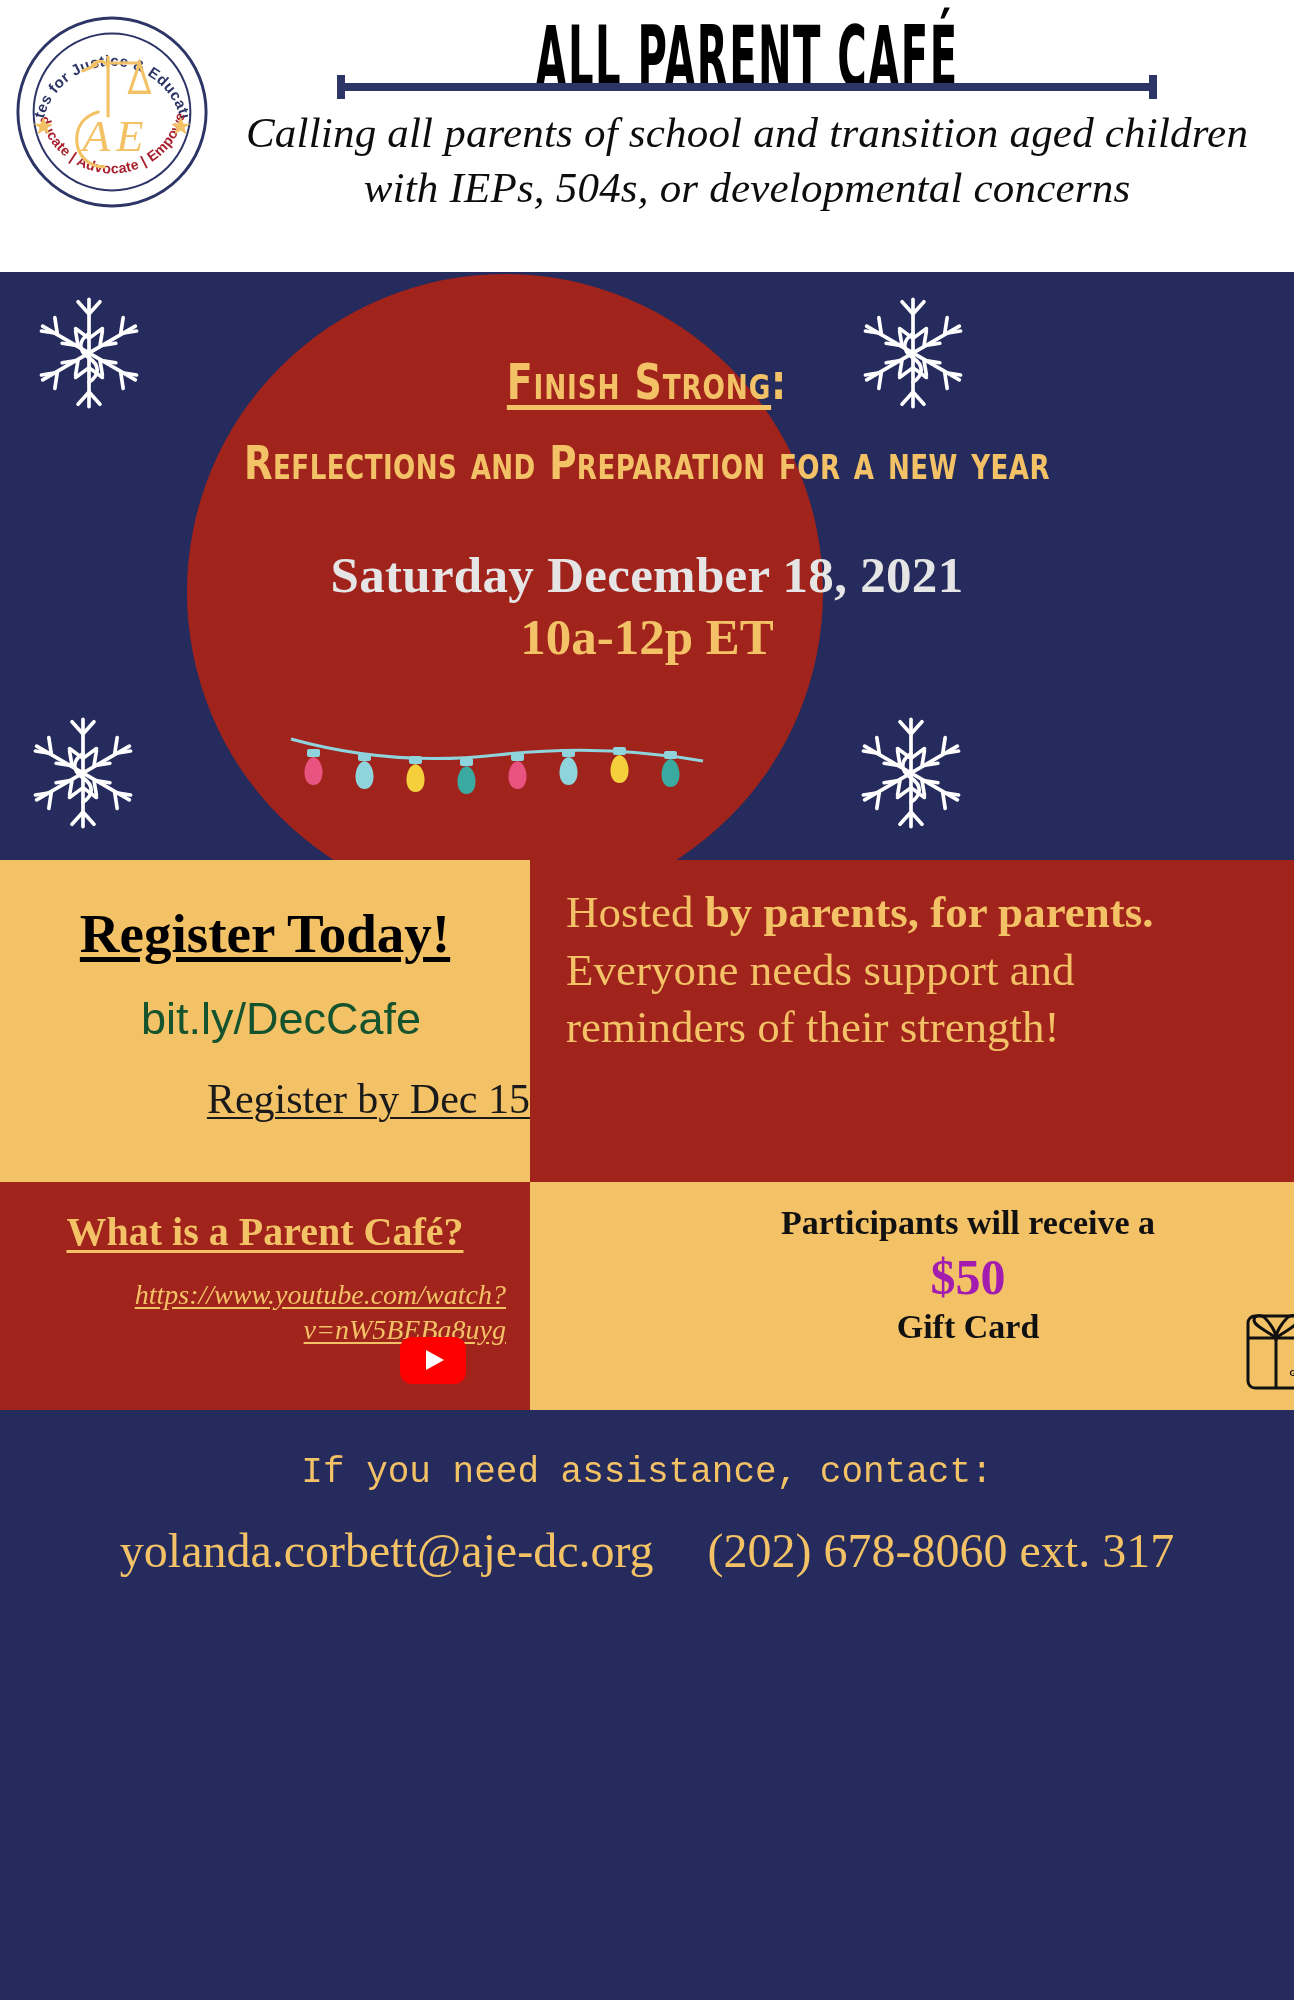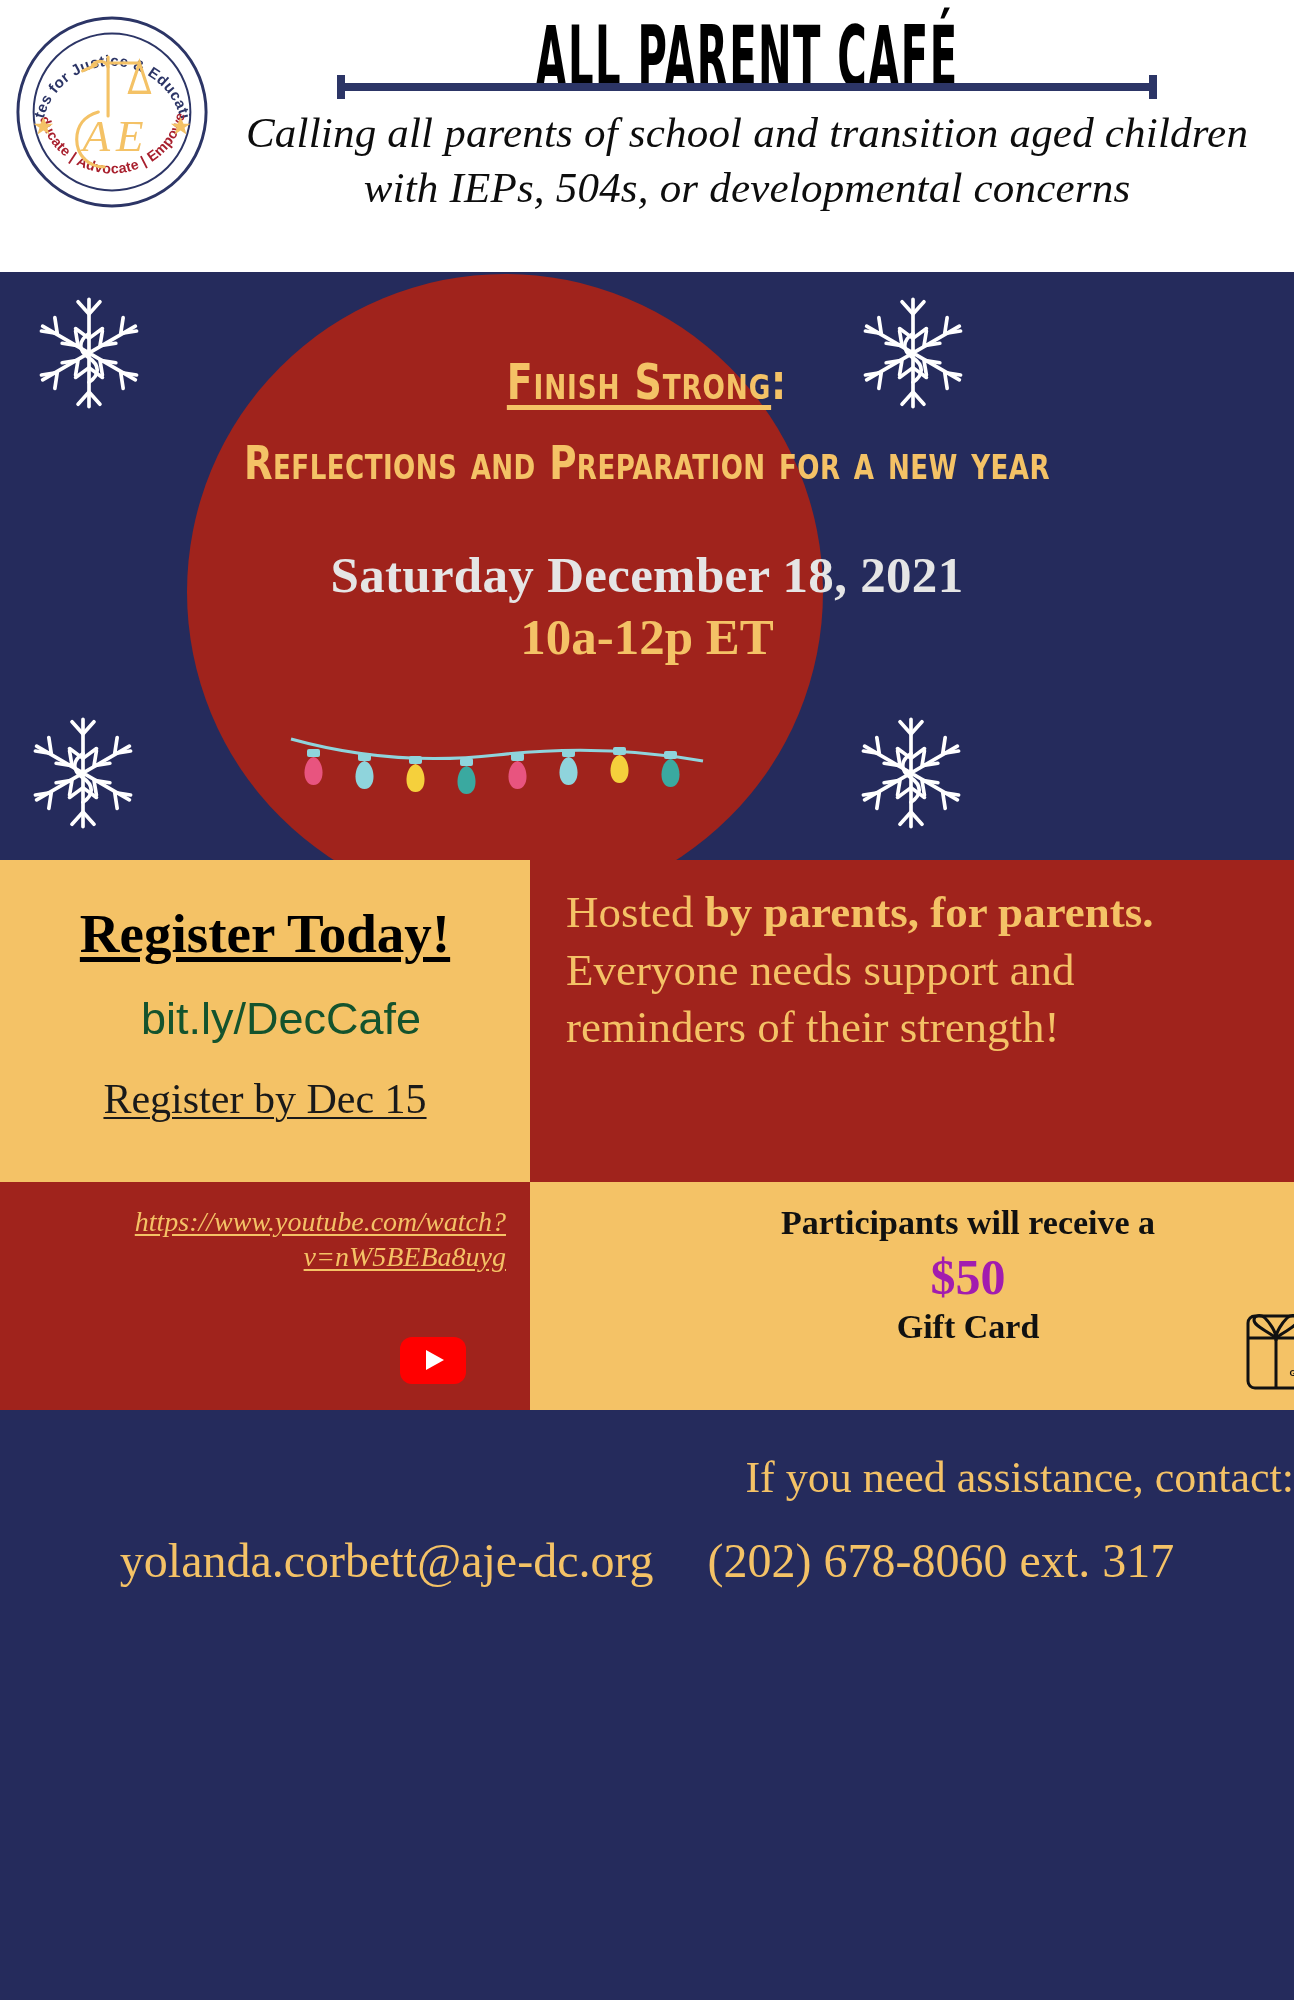--- a/index.html
+++ b/index.html
@@ -134,21 +134,21 @@
     font-family:"Liberation Serif","DejaVu Serif", serif;
     font-weight:700; font-size:55px; color:#000;
     text-decoration:underline; text-underline-offset:5px; text-decoration-thickness:5px;
   }
   .register-link {
     margin-top:28px; text-align:center;
     font-family:Liberation Sans, sans-serif;
     font-size:45px; color:#14532d;padding-left:32px;
   }
   .register-by {
-    margin-top:30px; text-align:center;
+    margin-top:30px; text-align:right;
     font-family:"Liberation Serif","DejaVu Serif", serif;
     font-size:42px; color:#1a1a1a;
     text-decoration:underline; text-underline-offset:4px; text-decoration-thickness:2px;
   }
 
   .hosted-text {
     padding:24px 36px 0 36px; 
     font-family:"Liberation Serif","DejaVu Serif", serif;
     font-size:45px; line-height:1.28; color:#f4c266;
   }
@@ -188,23 +188,23 @@
     font-weight:700; font-size:50px; color:#a21caf;
   }
   .gift-label {
     margin-top:2px; text-align:center;
     font-family:"Liberation Serif","DejaVu Serif", serif;
     font-weight:700; font-size:34px; color:#111;
   }
   .gift-icon { position:absolute; right:56px; bottom:20px; width:104px; height:76px; }
 
   .contact-title {
-    margin-top:42px; text-align:right;
-    font-family:Liberation Serif, serif;
-    font-size:44px; color:#f4c266;
+    margin-top:42px; text-align:center;
+    font-family:Liberation Mono, monospace;
+    font-size:36px; color:#f4c266;
   }
   .contact-row {
     margin-top:30px; text-align:center;
     font-family:"Liberation Serif","DejaVu Serif", serif;
     font-size:48px; color:#f4c266;
   }
   .contact-row span { display:inline-block; }
   .contact-email { margin-right:42px; }
 </style>
 </head>
@@ -335,20 +335,21 @@
     <div class="register-title">Register Today!</div>
     <div class="register-link">bit.ly/DecCafe</div>
     <div class="register-by">Register by Dec 15</div>
   </div>
 
   <div class="panel p-hosted">
     <div class="hosted-text"><span>Hosted </span><b>by parents, for parents.</b><span> Everyone needs support and reminders of their strength!</span></div>
   </div>
 
   <div class="panel p-whatis">
+    <div class="whatis-title">What is a Parent Café?</div>
     <div class="whatis-url">https://www.youtube.com/watch?v=nW5BEBa8uyg</div>
     <div class="yt-btn"></div>
   </div>
 
   <div class="panel p-gift">
     <div class="gift-line1">Participants will receive a</div>
     <div class="gift-amount">$50</div>
     <div class="gift-label">Gift Card</div>
     <div class="gift-icon">
       <svg width="104" height="76" viewBox="0 0 104 76">

